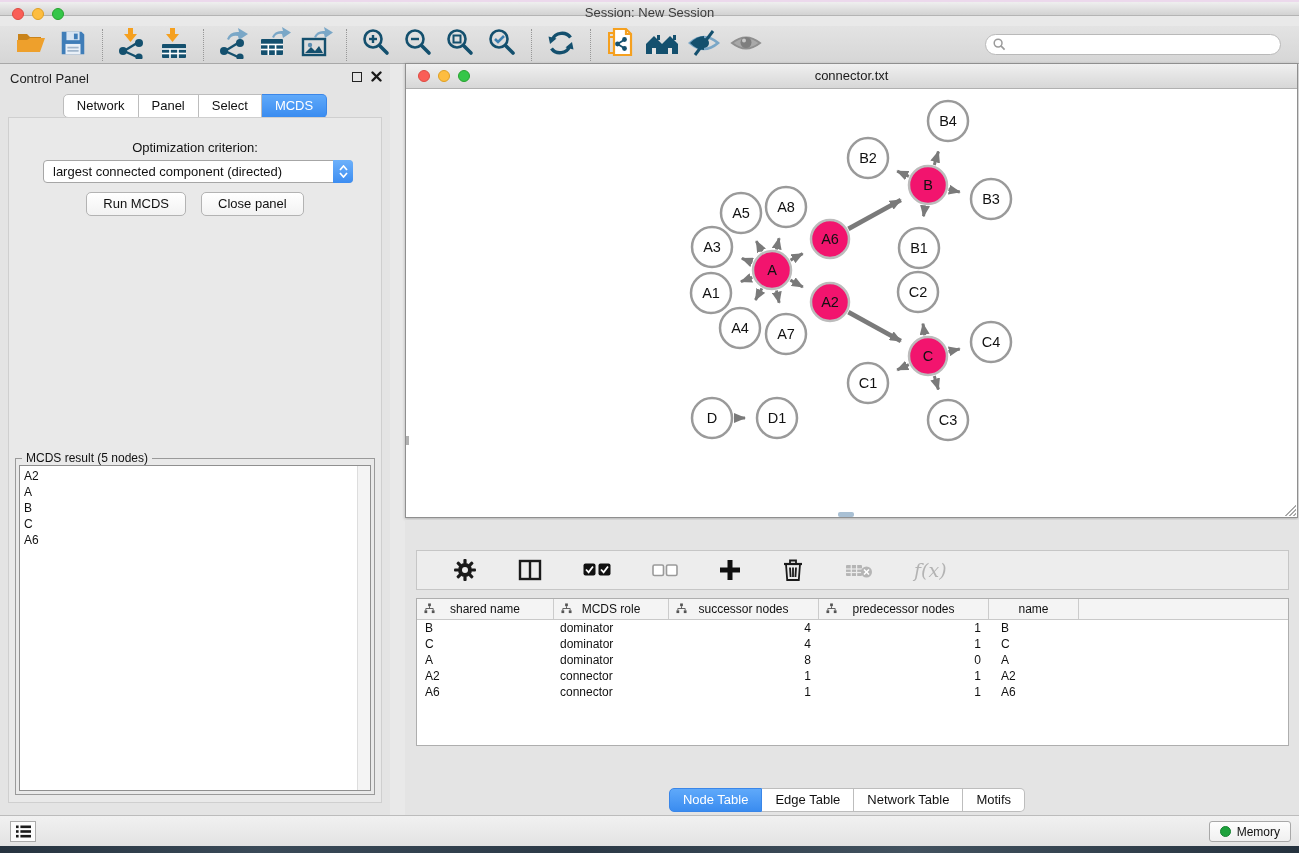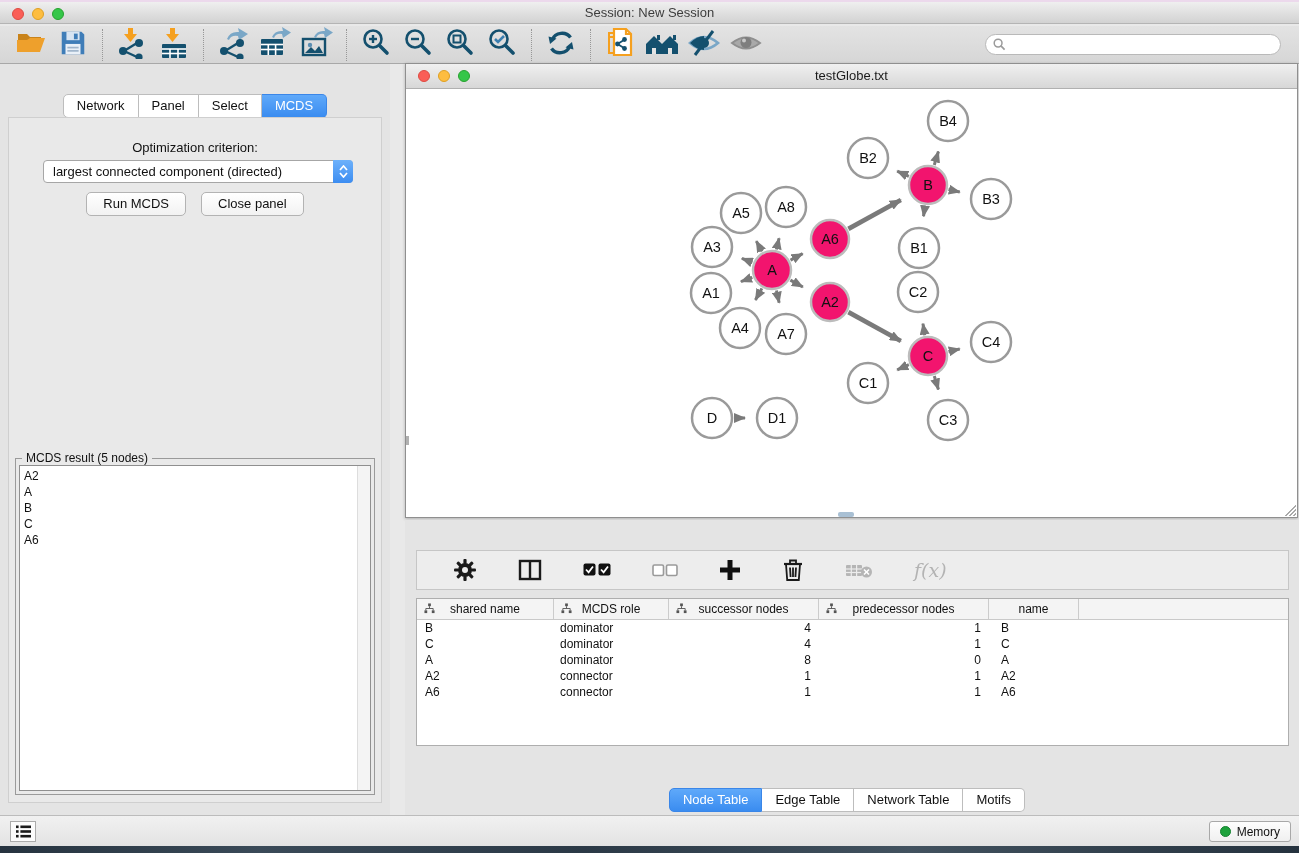--- a/index.html
+++ b/index.html
@@ -1,20 +1,20 @@
 <!DOCTYPE html>
 <html><head>
 <meta charset="utf-8">
 <style>
   * { margin:0; padding:0; box-sizing:border-box; }
   html,body { width:1299px; height:853px; }
   body { position:relative; background:#e9e9e9; font-family:"Liberation Sans",sans-serif; overflow:hidden; color:#111; }
 
   
-  .titlebar { position:absolute; left:0; top:0; width:1299px; height:24px;
+  .titlebar { position:absolute; left:0; top:0; width:1299px; height:16px;
     background:linear-gradient(#efefef,#d2d2d2); border-top:2px solid #ecd9ec; border-bottom:1px solid #b4b4b4; }
   .titlebar .title { position:absolute; left:0; right:0; top:3px; text-align:center; font-size:13px; color:#3d3d3d; }
   .lights { position:absolute; left:12px; top:6px; display:flex; gap:8px; }
   .light { width:12px; height:12px; border-radius:50%; }
   .light.red { background:#fa5e57; border:1px solid #dd4b42; }
   .light.yellow { background:#fdbd40; border:1px solid #dfa023; }
   .light.green { background:#35c649; border:1px solid #27a22f; }
 
   
   .toolbar { position:absolute; left:0; top:26px; width:1299px; height:38px;
@@ -270,20 +270,32 @@
   <div class="searchwrap">
     <svg width="13" height="13" viewBox="0 0 14 14">
       <circle cx="5.5" cy="5.5" r="4.2" fill="none" stroke="#9a9a9a" stroke-width="1.6"></circle>
       <line x1="8.8" y1="8.8" x2="12.5" y2="12.5" stroke="#9a9a9a" stroke-width="1.8"></line>
       </svg>
     <input type="text" value="" style="">
   </div>
 </div>
 
 <div class="control-panel">
+  <div class="panel-head">
+    <span class="ptitle">Control Panel</span>
+    <span class="panel-icons">
+      <span class="float-ic"></span>
+      <svg width="11" height="11" viewBox="0 0 11 11">
+        <g stroke="#1a1a1a" stroke-width="2.4" stroke-linecap="round">
+            <line x1="1.5" y1="1.5" x2="9.5" y2="9.5"></line>
+            <line x1="9.5" y1="1.5" x2="1.5" y2="9.5"></line>
+          </g>
+        </svg>
+    </span>
+  </div>
   <div class="cp-tabs" id="cp-tabs">
       <div class="tab">Network</div>
       <div class="tab">Panel</div>
       <div class="tab">Select</div>
       <div class="tab active">MCDS</div>
     </div>
   <div class="cp-body">
     <div class="opt-label">Optimization criterion:</div>
     <div class="dropdown">
       <span>largest connected component (directed)</span>
@@ -316,21 +328,21 @@
   </div>
 </div>
 
 <div class="net-window">
   <div class="net-titlebar">
     <div class="lights" style="top:6px;">
       <div class="light red"></div>
       <div class="light yellow"></div>
       <div class="light green"></div>
     </div>
-    <div class="title">testGlobe.txt</div>
+    <div class="title">connector.txt</div>
   </div>
   <div class="net-canvas">
     <svg id="graph-svg" width="891" height="427">
         <defs>
           <marker id="arr" markerWidth="12" markerHeight="10" refX="11" refY="5" orient="auto" markerUnits="userSpaceOnUse">
             <path d="M0,0 L12,5 L0,10 Z" fill="#7a7a7a"></path>
           </marker>
         </defs>
         <line x1="355.96678911489033" y1="162.55183804995966" x2="350.2887023011195" y2="152.11148487625198" stroke="#7a7a7a" stroke-width="3" marker-end="url(#arr)"></line>
         <line x1="370.5555396141918" y1="160.500071736137" x2="373.058225349803" y2="149.23798592588648" stroke="#7a7a7a" stroke-width="3" marker-end="url(#arr)"></line>

